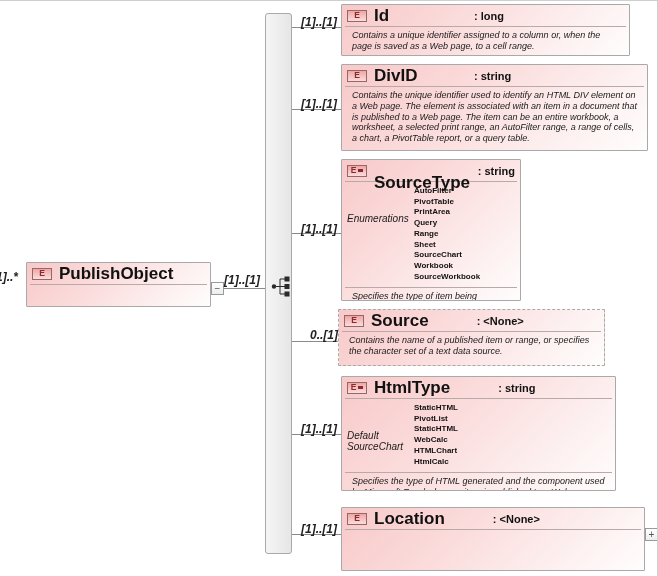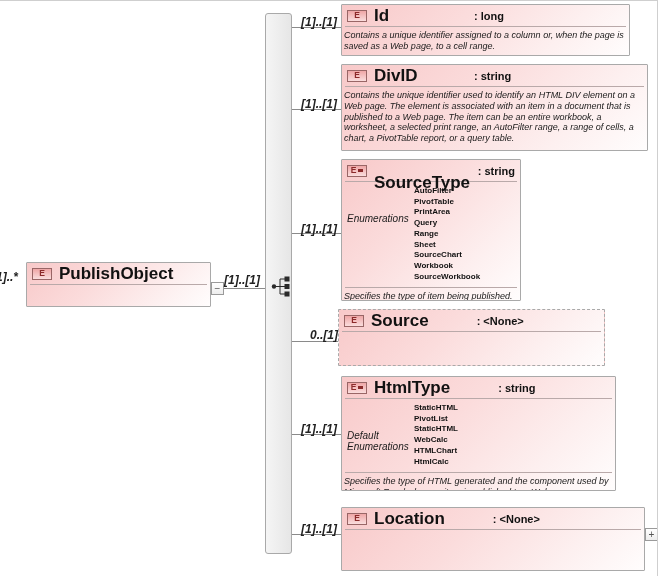--- a/index.html
+++ b/index.html
@@ -18,21 +18,21 @@
   .e-icon{
     flex:0 0 auto;width:20px;height:12px;border:1px solid #966;box-sizing:border-box;
     background:linear-gradient(180deg,#efa6a6,#fadddd);
     display:flex;align-items:center;justify-content:center;gap:2px;
   }
   .e-letter{font-size:8.5px;font-weight:bold;color:#8b2a2a;line-height:1;}
   .e-dash{width:5px;height:3px;background:#8b2a2a;}
   .t-name{font-size:17px;font-weight:bold;color:#111;min-width:52px;white-space:nowrap;}
   .t-type{font-size:11px;font-weight:bold;color:#111;white-space:nowrap;margin-left:41px;}
   .sep{border-top:1px solid #b9a9a9;margin:1px 3px 0 3px;}
-  .desc{font-size:9px;font-style:italic;color:#1a1a1a;padding:3px 2px;line-height:10.8px;}
+  .desc{font-size:9px;font-style:italic;color:#1a1a1a;padding:3px 10px;line-height:10.8px;}
   .facets{display:flex;padding:4px 5px 4px 5px;}
   .facet-labels{width:67px;flex:0 0 auto;font-size:10px;font-style:italic;color:#1a1a1a;white-space:pre-line;line-height:10.7px;margin-top:28px;}
   .facet-values{font-size:8px;font-weight:bold;color:#111;white-space:pre-line;line-height:10.7px;}
   .card{
     position:absolute;font-size:12px;font-weight:bold;font-style:italic;color:#222;
     width:44px;text-align:right;white-space:nowrap;
   }
   .hline{position:absolute;height:1px;background:#8a8a8a;}
   .spine{
     position:absolute;left:265px;top:12px;width:27px;height:541px;box-sizing:border-box;
@@ -146,35 +146,36 @@
 
   <div class="box dashed" style="left:338px;top:308px;width:267px;height:57px;">
     <div class="title">
       <span class="e-icon">
         <span class="e-letter">E</span>
       </span>
       <span class="t-name">Source</span>
       <span class="t-type">: &lt;None&gt;</span>
     </div>
     <div class="sep"></div>
+    <div class="desc">Contains the name of a published item or range, or specifies the character set of a text data source.</div>
   </div>
 
   <div class="box" style="left:341px;top:375px;width:275px;height:115px;">
     <div class="title">
       <span class="e-icon">
         <span class="e-letter">E</span>
         <span class="e-dash"></span>
       </span>
       <span class="t-name" style="min-width:0;text-align:center;">HtmlType</span>
       <span class="t-type">: string</span>
     </div>
     <div class="sep"></div>
     <div class="facets">
       <div class="facet-labels">Default
-Enumerations</div>
+SourceChart</div>
       <div class="facet-values">StaticHTML
 PivotList
 StaticHTML
 WebCalc
 HTMLChart
 HtmlCalc</div>
     </div>
     <div class="sep"></div>
     <div class="desc">Specifies the type of HTML generated and the component used by Microsoft Excel when an item is published to a Web page.</div>
   </div>

